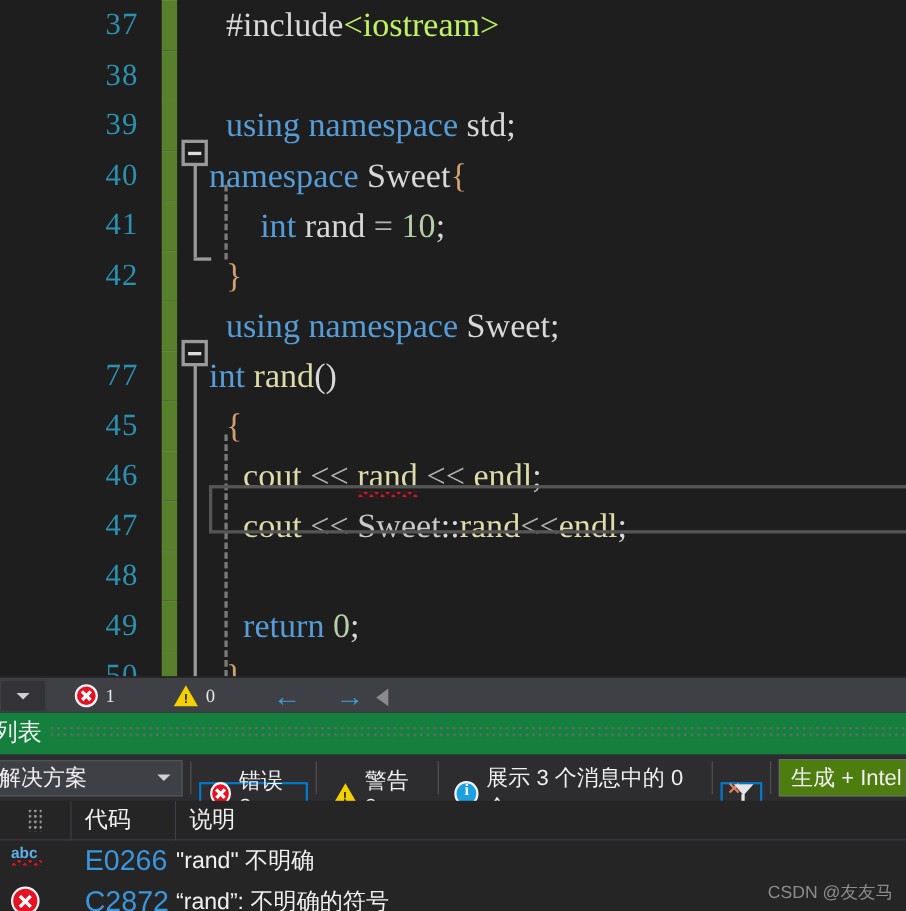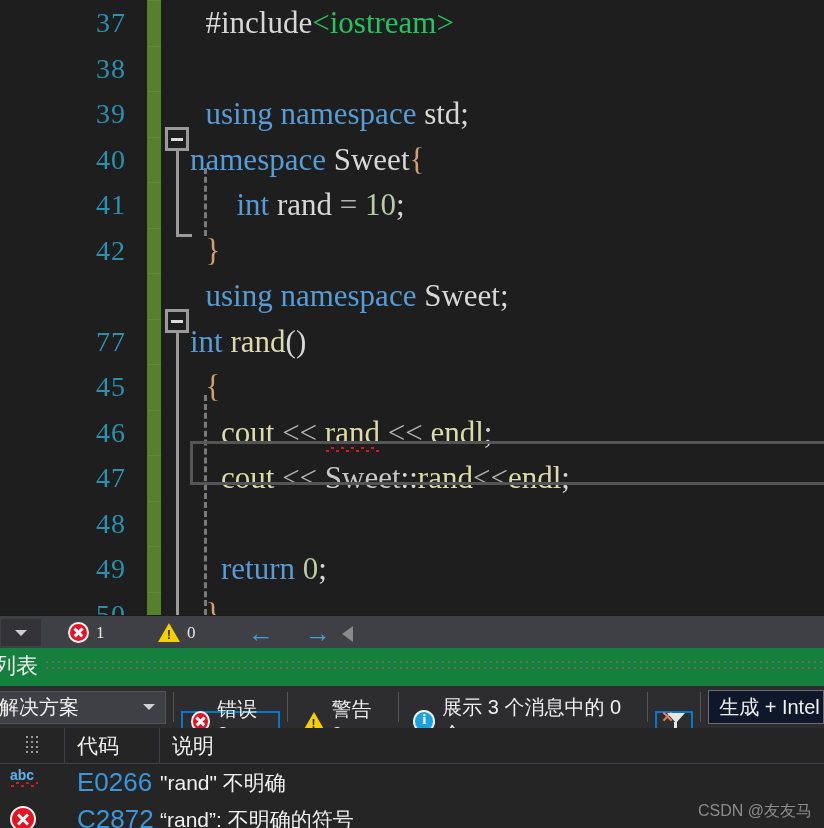--- a/index.html
+++ b/index.html
@@ -42,21 +42,21 @@
     position: absolute; left: 190px; top: 0;
     font-family: "Liberation Serif", serif;
     font-size: 31px;
     line-height: 45.5px;
     color: #d6d6d6;
     letter-spacing: 0px;
   }
   
   .t-kw   { color: #569cd6; }   
   .t-plain{ color: #d8d8d8; }
-  .t-str  { color: #22c55e; }   
+  .t-str  { color: #bef264; }   
   .t-num  { color: #b5cea8; }   
   .t-fn   { color: #dcdcaa; }   
   .t-type { color: #c8c8c8; }
   .t-brace{ color: #d0a070; }   
   .t-op   { color: #b4b4b4; }
 
   .squiggle {
     position: relative;
     display: inline-block;
   }
@@ -194,21 +194,21 @@
     border-top:10px solid #e6e6e6;
   }
   .ico-filter-clear .stem {
     position:absolute; left:14px; top:14px; width:3px; height:8px; background:#e6e6e6;
   }
   .ico-filter-clear .xmark {
     position:absolute; left:1px; top:0px; color:#e08060; font-size:15px;
     font-weight:bold; font-family:"Liberation Sans", sans-serif;
   }
   .tb-combo2 {
-    position:relative; height:34px; background:#0f172a; border:1px solid #6b6b70;
+    position:relative; height:34px; background:#4d7c0f; border:1px solid #6b6b70;
     display:flex; align-items:center; padding:0 10px; color:#f0f0f0; font-size:20px;
     white-space:nowrap; overflow:hidden;
   }
 
   
   .tbl-header {
     position:absolute; left:0; top:80px; width:824px; height:36px;
     background:#252526; border-bottom:1px solid #3f3f46;
   }
   .col-sel {

